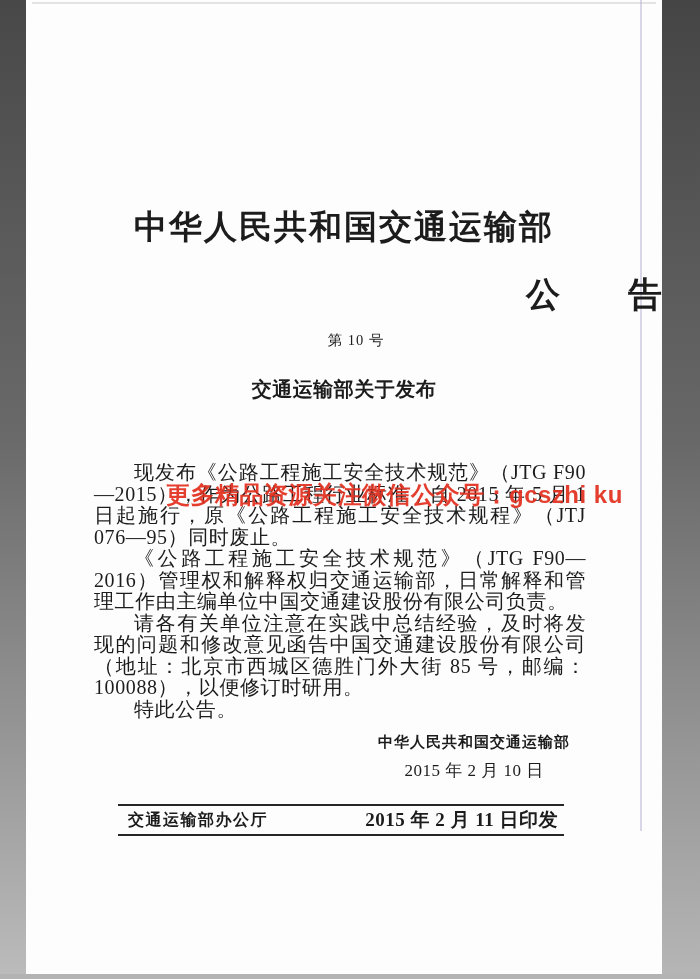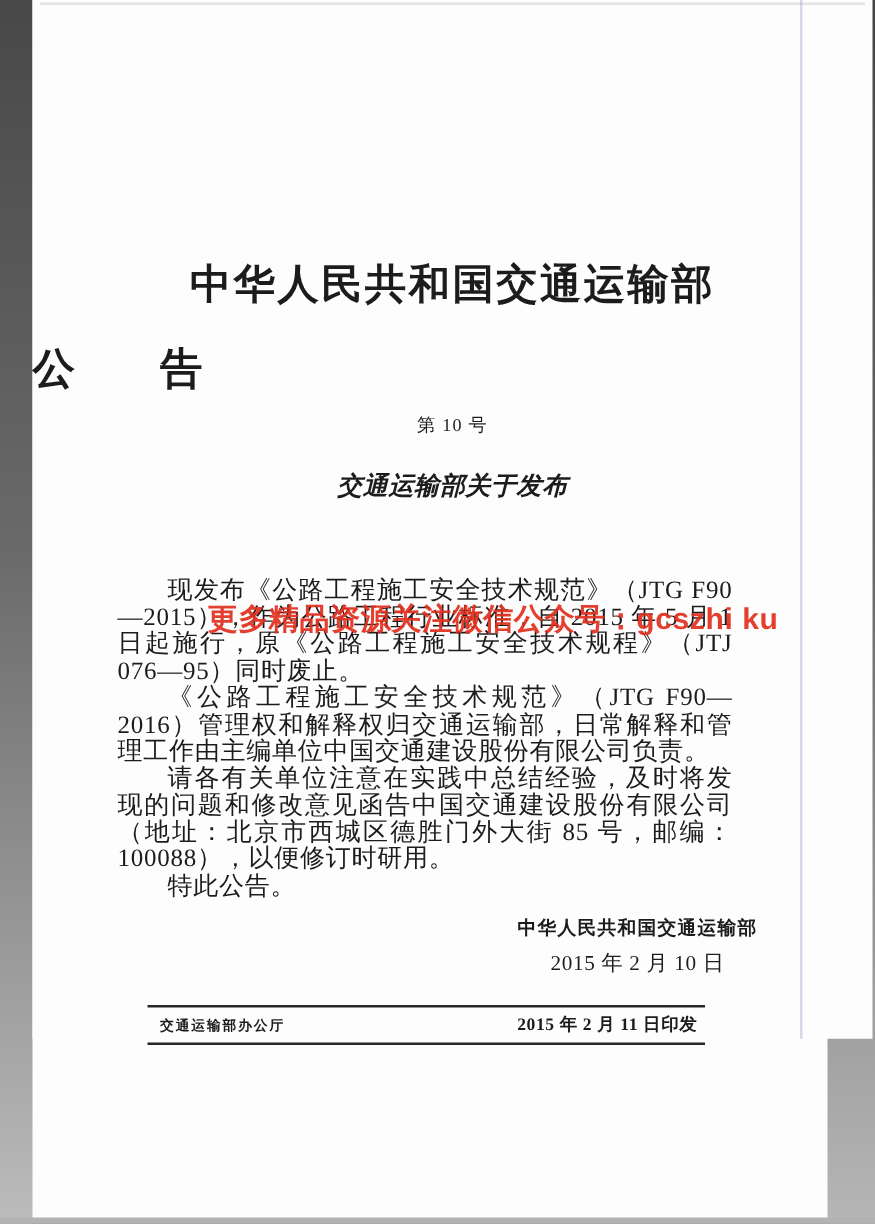--- a/index.html
+++ b/index.html
@@ -9,51 +9,51 @@
     font-family:"Liberation Serif","DejaVu Serif",serif;
     color:#1c1c1c;
   }
   
   .border-left{position:absolute;left:0;top:0;width:26px;height:100%;
     background:linear-gradient(#484848,#6a6a6a 45%,#9a9a9a 78%,#bcbcbc);}
   .border-right{position:absolute;right:0;top:0;width:38px;height:100%;
     background:linear-gradient(#454545,#686868 45%,#989898 78%,#b6b6b6);}
   .bottom-strip{position:absolute;left:0;bottom:0;width:100%;height:5px;background:#b3b3b3;}
   
-  .page{position:absolute;left:26px;top:0;width:636px;height:831px;background:#fdfdfd;padding-left:36px;}
+  .page{position:absolute;left:26px;top:0;width:636px;height:831px;background:#fdfdfd;}
   .page-top-line{position:absolute;top:2px;left:6px;right:6px;height:2px;background:#e4e4e4;}
   .scan-line{position:absolute;left:614px;top:0;width:2px;height:100%;background:rgba(173,168,205,0.45);}
 
   .ministry-title{position:absolute;top:205px;left:0;width:100%;text-align:center;
     font-size:33px;font-weight:bold;letter-spacing:2px;white-space:nowrap;}
-  .announcement{position:absolute;top:272px;left:0;width:100%;text-align:left;
+  .announcement{position:absolute;top:272px;left:0;width:100%;text-align:right;
     font-size:34px;font-weight:bold;white-space:pre;font-family:Liberation Serif, serif;}
-  .issue-number{position:absolute;top:331px;left:0;width:100%;text-align:center;
+  .issue-number{position:absolute;top:331px;left:12px;width:100%;text-align:center;
     font-size:14.5px;letter-spacing:1px;}
   .doc-title{position:absolute;top:377px;left:0;width:100%;text-align:center;
-    font-size:20px;font-weight:bold;line-height:25px;letter-spacing:0.5px;font-style:italic;}
+    font-size:20px;font-weight:bold;line-height:25px;letter-spacing:0.5px;}
 
   .body-text{position:absolute;top:462px;left:68px;width:492px;}
   .body-text p{margin:0;font-size:20px;line-height:21.5px;letter-spacing:0.6px;
     text-indent:2em;text-align:justify;}
 
   .watermark{position:absolute;top:479px;left:140px;font-size:24px;font-weight:bold;
     color:#e2301f;letter-spacing:0.5px;white-space:nowrap;opacity:0.93;
     font-family:"Liberation Sans","DejaVu Sans",sans-serif;text-align:center;}
 
   .signature{position:absolute;top:733px;right:92px;text-align:center;}
   .sig-org{font-size:15px;font-weight:bold;letter-spacing:1px;white-space:nowrap;}
   .sig-date{font-size:17px;margin-top:7px;letter-spacing:0.5px;}
 
   .footer{position:absolute;top:804px;left:92px;width:446px;height:32px;
     border-top:2px solid #262626;border-bottom:2px solid #262626;
     display:flex;align-items:center;justify-content:space-between;
     padding:0 6px 0 10px;box-sizing:border-box;}
-  .footer-left{font-size:11px;font-weight:bold;letter-spacing:1.5px;white-space:nowrap;}
-  .footer-right{font-size:14px;font-weight:bold;letter-spacing:0.5px;white-space:nowrap;}
+  .footer-left{font-size:16px;font-weight:bold;letter-spacing:1.5px;white-space:nowrap;}
+  .footer-right{font-size:19px;font-weight:bold;letter-spacing:0.5px;white-space:nowrap;}
 </style>
 </head>
 <body>
 
 <div id="stage">
   <div class="border-left"></div>
   <div class="border-right"></div>
   <div class="bottom-strip"></div>
 
   <div class="page">

